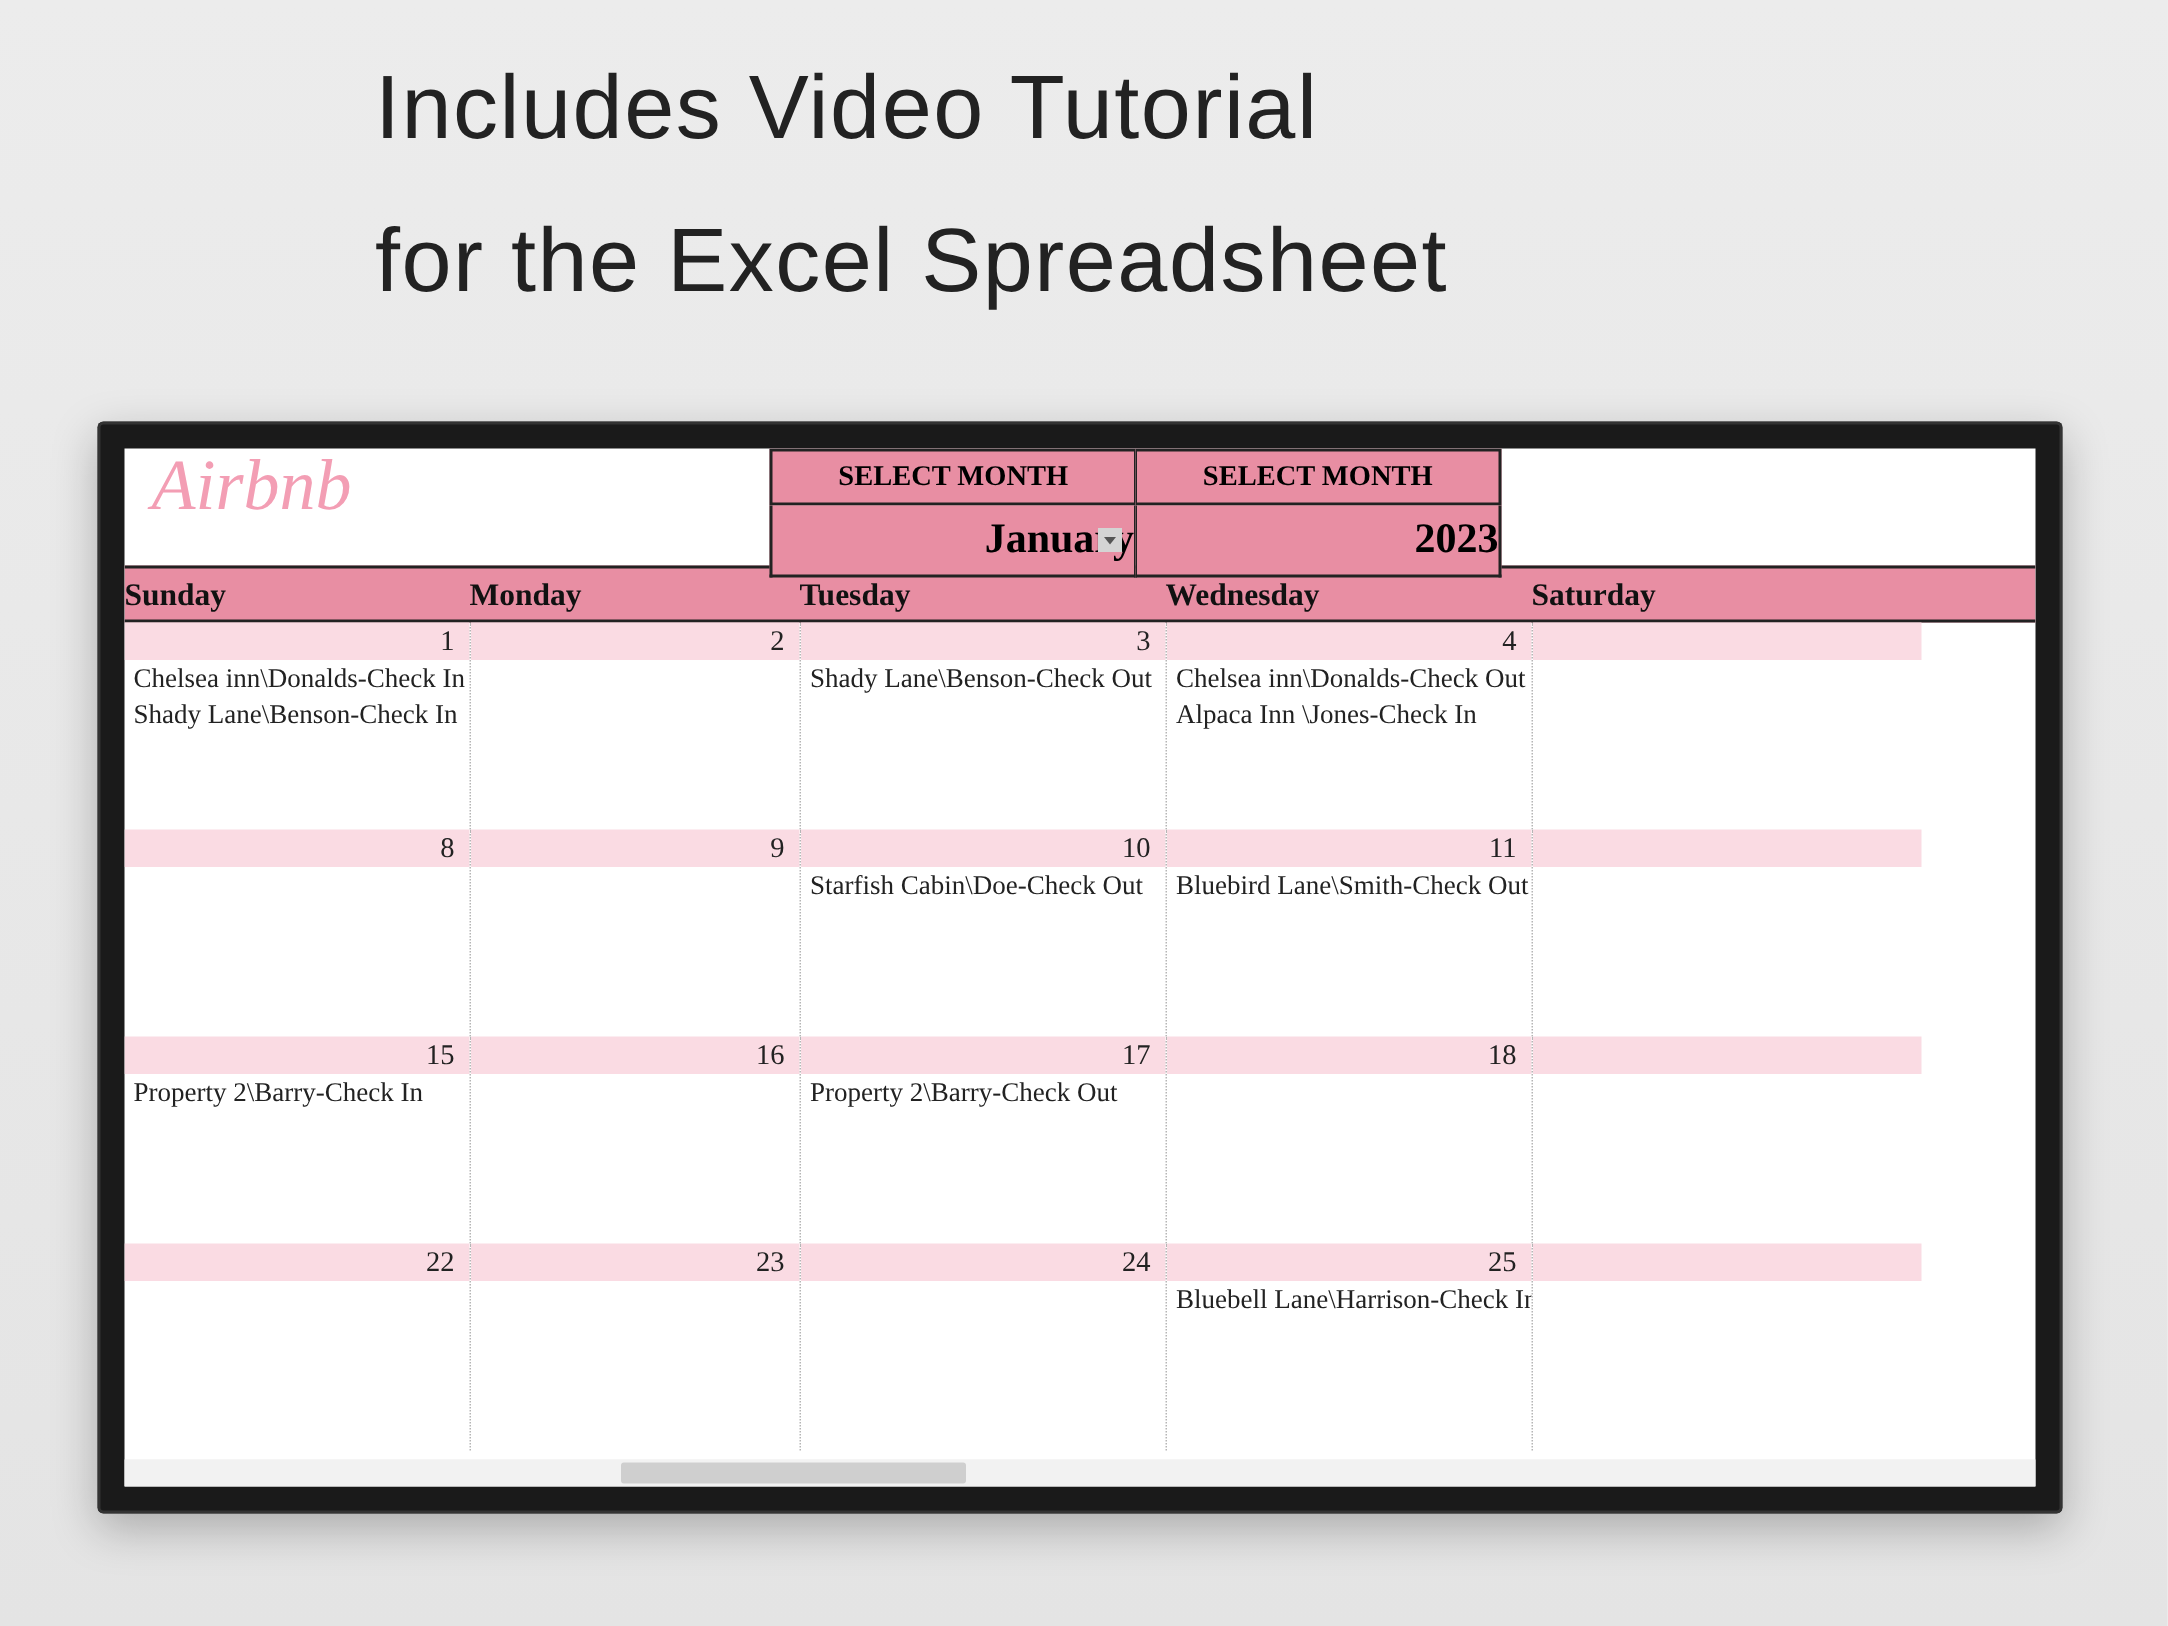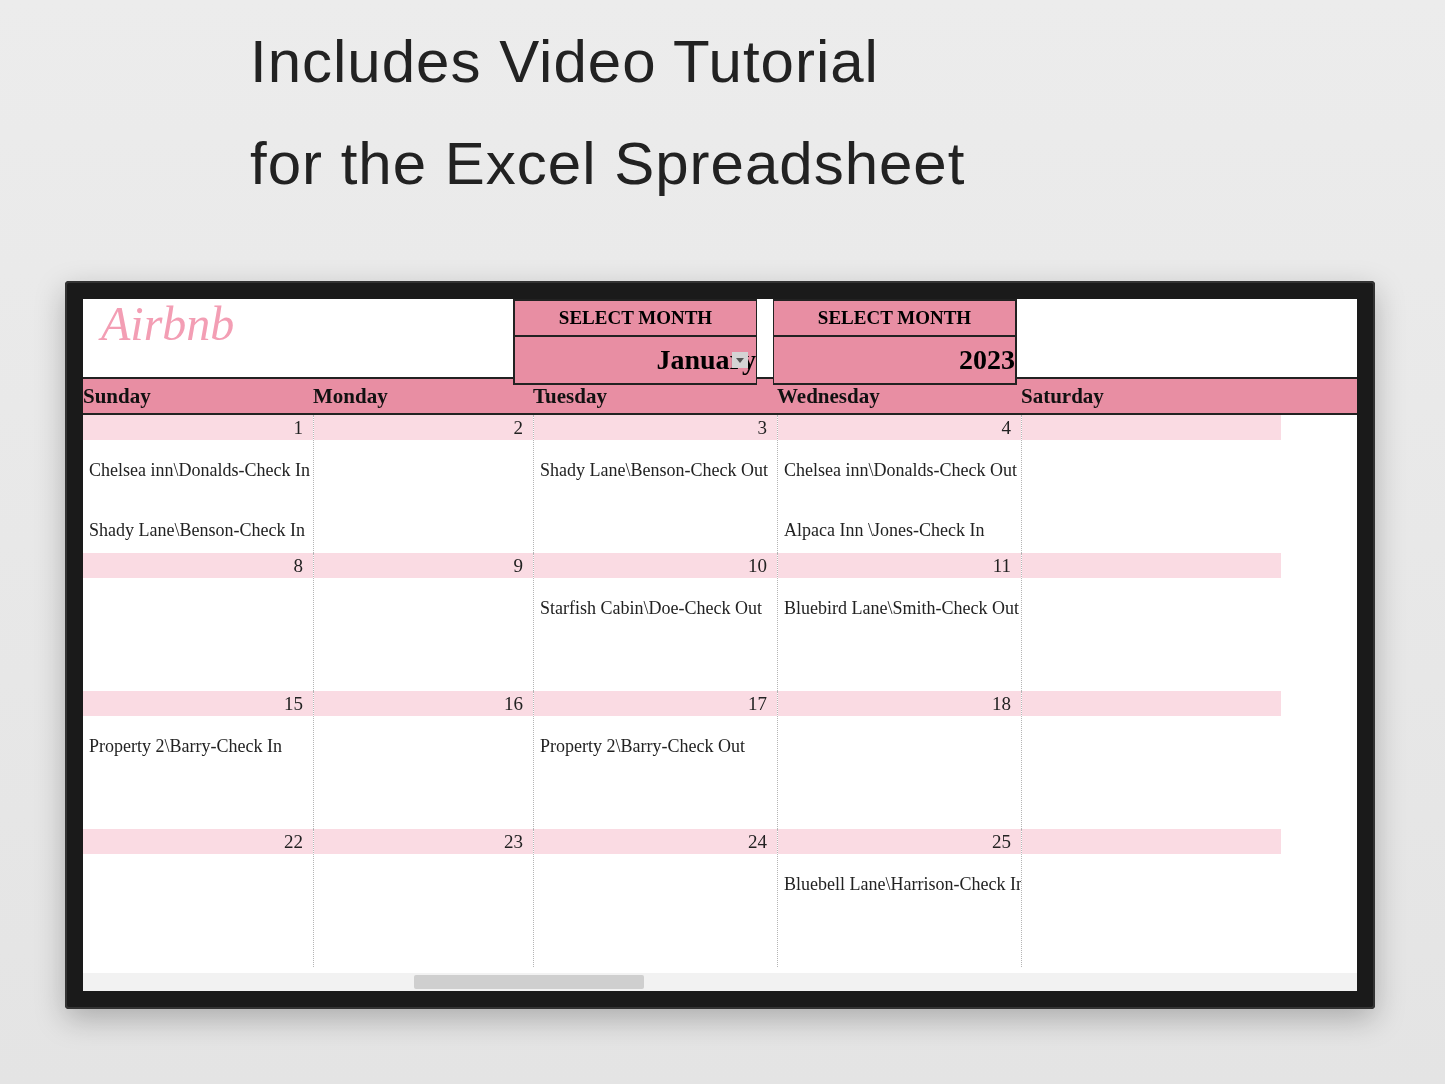--- a/index.html
+++ b/index.html
@@ -1,40 +1,40 @@
 <!DOCTYPE html>
 <html><head>
 <meta charset="utf-8">
 <style>
   html,body{margin:0;padding:0;width:1445px;height:1084px;background:#e8e8e8;font-family:Georgia,'Times New Roman',serif;overflow:hidden}
   .page{position:relative;width:1445px;height:1084px;background:linear-gradient(180deg,#ececec 0%,#e4e4e4 100%)}
-  .headline{position:absolute;left:250px;top:20px;right:100px;font-family:'Century Gothic','Segoe UI Light','Helvetica Neue',sans-serif;font-weight:300;color:#222;line-height:1.4}
+  .headline{position:absolute;left:250px;top:30px;right:100px;font-family:'Century Gothic','Segoe UI Light','Helvetica Neue',sans-serif;font-weight:300;color:#222;line-height:1.4}
   .headline .l1{font-size:60px;letter-spacing:1px}
   .headline .l2{font-size:60px;letter-spacing:1px;margin-top:18px}
   .monitor{position:absolute;left:65px;top:281px;width:1310px;height:728px;background:#1a1a1a;border-radius:4px;box-shadow:0 10px 30px rgba(0,0,0,.25),inset 0 0 0 2px #333;padding:18px;box-sizing:border-box}
   .screen{width:100%;height:100%;background:#fff;overflow:hidden;position:relative}
   .top{display:flex;align-items:stretch;height:78px}
   .logo{flex:0 0 430px;padding:4px 10px 0 18px;box-sizing:border-box;position:relative}
   .logo-script{font-family:'Brush Script MT','Segoe Script',cursive;font-size:48px;font-style:italic;color:#f39eb4;line-height:.8;margin-top:2px}
   .logo-sub{font-family:'Century Gothic','Segoe UI',sans-serif;font-size:24px;color:#6a6a6a;font-weight:300;margin-left:32px;margin-top:-4px;letter-spacing:.5px}
-  .selectors{display:flex;gap:16px}
+  .selectors{display:flex;gap:0}
   .sel{display:flex;flex-direction:column;width:244px}
   .sel-hd{background:#e88ea3;border:2px solid #222;border-right-width:1px;border-left-width:1px;text-align:center;font-weight:bold;font-size:19px;padding:6px 0;font-family:Georgia,serif}
   .sel-val{background:#e88ea3;border:2px solid #222;border-top:none;border-right-width:1px;border-left-width:1px;text-align:right;font-weight:bold;font-size:28px;padding:7px 0;font-family:Georgia,serif;position:relative}
   .sel:first-child .sel-hd,.sel:first-child .sel-val{border-left-width:2px}
   .sel:last-child .sel-hd,.sel:last-child .sel-val{border-right-width:2px}
   .dd{position:absolute;right:8px;top:50%;transform:translateY(-50%);width:16px;height:16px;background:#d4d4d4;display:flex;align-items:center;justify-content:center}
   .dd:after{content:"";border-left:4px solid transparent;border-right:4px solid transparent;border-top:5px solid #555}
   .dayhdr{display:flex;background:#e88ea3;border-top:2px solid #222;border-bottom:2px solid #222;height:34px}
   .dh{flex:0 0 auto;font-weight:bold;font-size:21px;font-family:Georgia,serif;line-height:34px;color:#111;box-sizing:border-box}
   .wk{display:flex;height:138px}
   .cell{flex:0 0 auto;position:relative;border-left:1px dotted #b5b5b5;box-sizing:border-box}
   .cell:first-child{border-left:none}
   .dnum{height:25px;background:#fadbe3;text-align:right;padding-right:10px;font-size:19px;font-family:Georgia,serif;color:#222;line-height:25px}
-  .ev{font-size:18px;font-family:Georgia,serif;color:#222;padding:18px 6px;white-space:nowrap;overflow:hidden;line-height:1.35}
+  .ev{font-size:18px;font-family:Georgia,serif;color:#222;padding:0 6px;white-space:nowrap;overflow:hidden;line-height:1.35}
   .c0{width:230px}.c1{width:220px}.c2{width:244px}.c3{width:244px}.c4{width:260px}
   .scrollbar{position:absolute;left:0;right:0;bottom:0;height:18px;background:#f2f2f2;display:flex}
   .sb-track{flex:1;background:#f2f2f2;position:relative}
   .sb-thumb{position:absolute;left:26%;width:18%;top:2px;bottom:2px;background:#cfcfcf;border-radius:2px}
 </style>
 </head>
 <body>
 
 <div class="page">
   <div class="headline">

